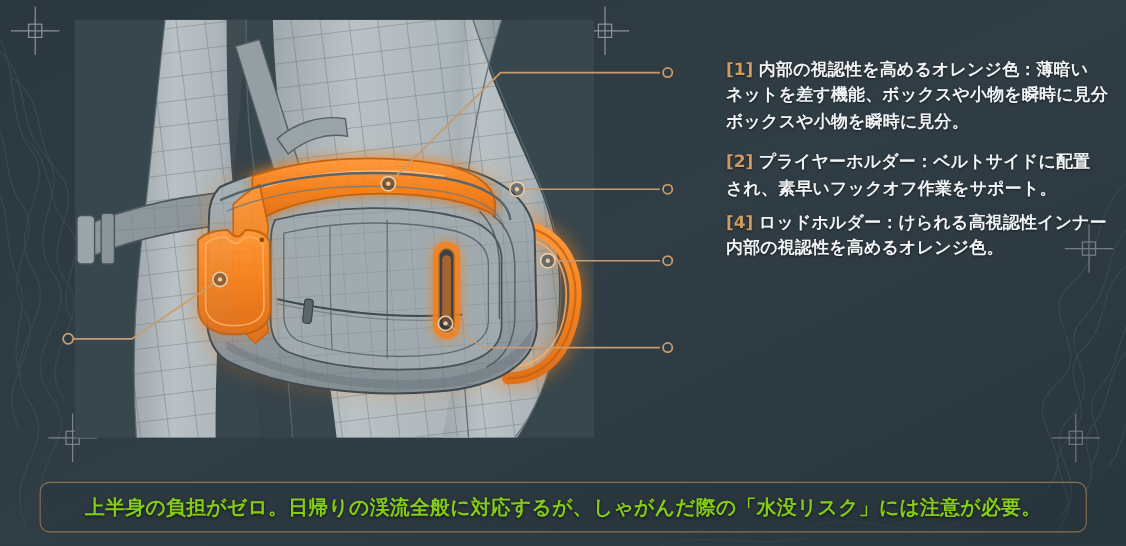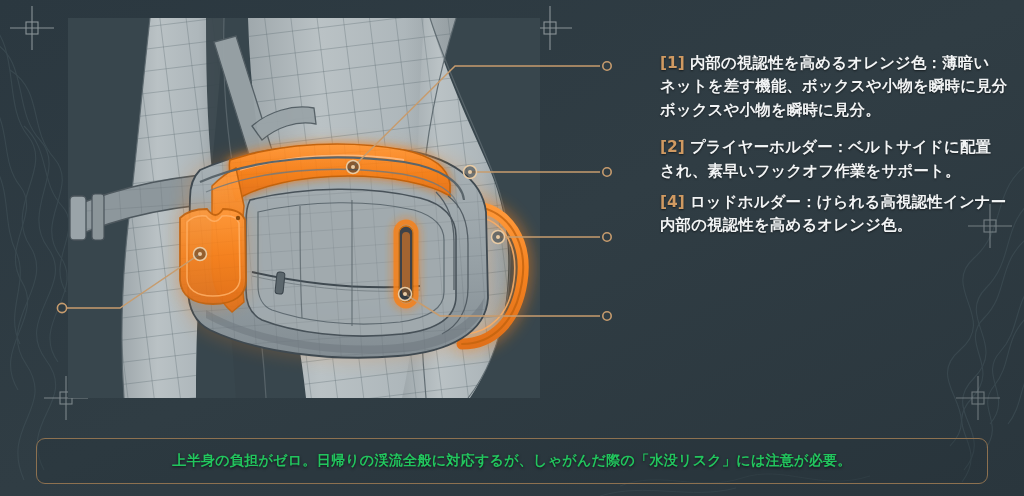--- a/index.html
+++ b/index.html
@@ -27,21 +27,21 @@
 
   
   .caption-box{
     position:absolute;left:36px;top:438px;width:952px;height:46px;
     box-sizing:border-box;
     border:1.6px solid #8d7150;border-radius:9px;
     background:rgba(38,50,56,.30);
     display:flex;align-items:center;justify-content:center;
   }
   .caption-text{
-    font-size:14px;font-weight:700;color:#22c55e;letter-spacing:.3px;
+    font-size:18px;font-weight:700;color:#84cc16;letter-spacing:.3px;
     text-shadow:0 1px 3px rgba(0,0,0,.7);white-space:nowrap;
   }
 </style>
 </head>
 <body>
 
 <div id="stage">
 
   <svg class="layer" viewBox="0 0 1024 496">
     <defs>

